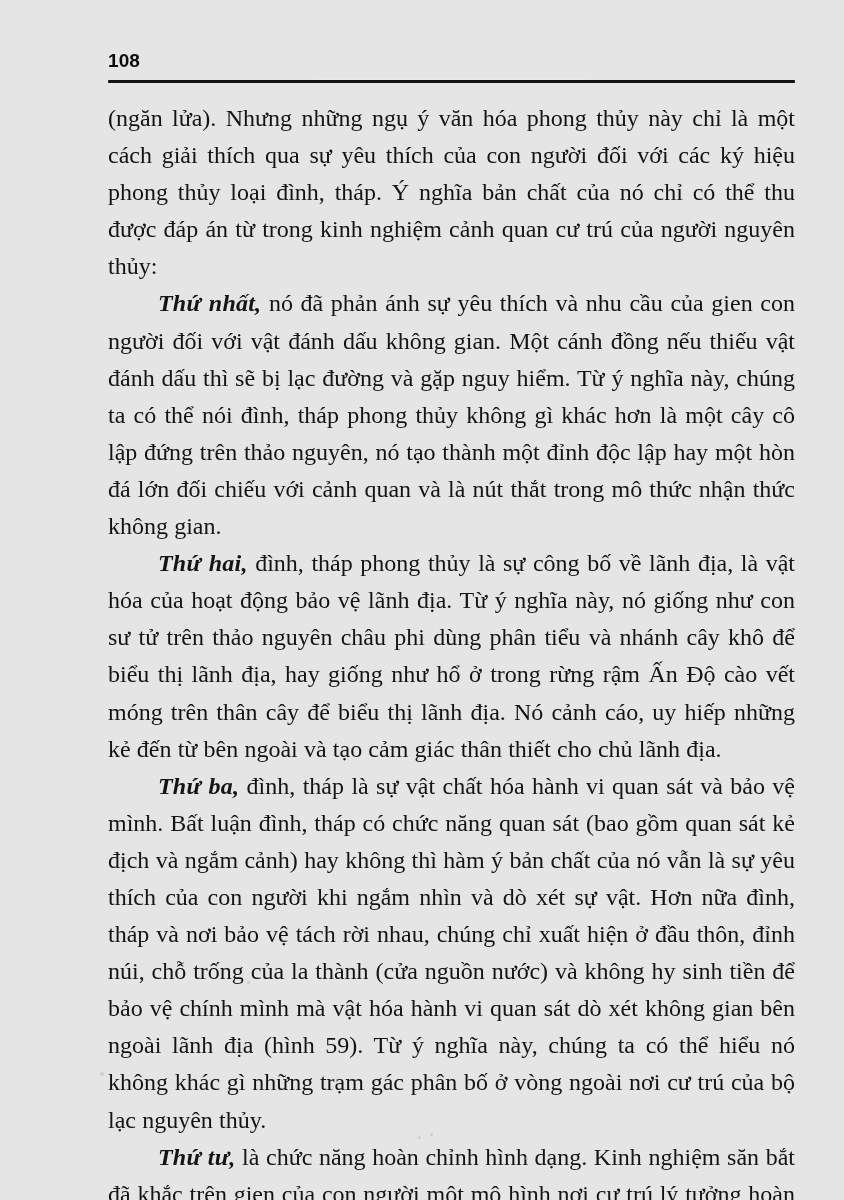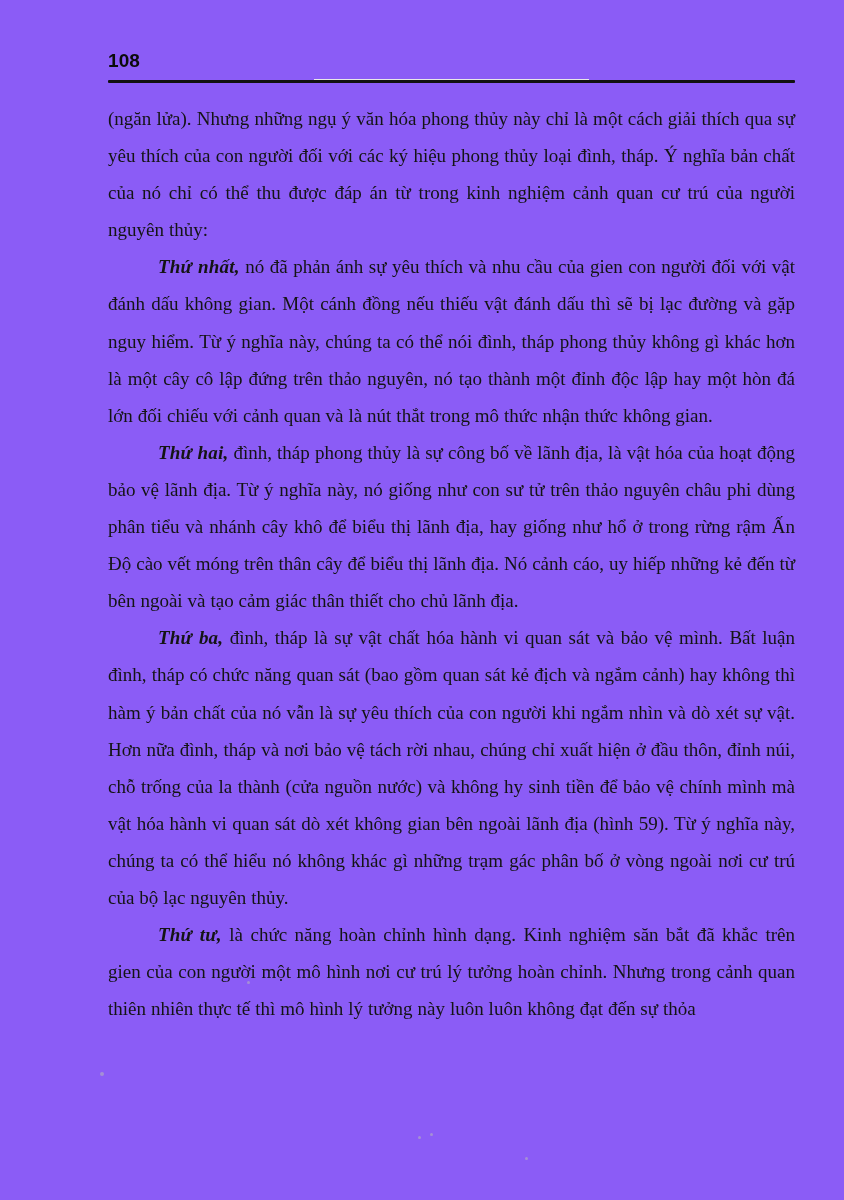--- a/index.html
+++ b/index.html
@@ -14,21 +14,21 @@
     overflow: hidden;
     font-family: "Liberation Serif", "DejaVu Serif", serif;
     color: #111111;
   }
 
   .page {
     position: absolute;
     left: 0; top: 0;
     width: 844px;
     height: 1200px;
-    background: #8b5cf6;
+    background: #e5e5e5;
   }
 
   
   .runhead {
     position: absolute;
     left: 108px;
     top: 50px;
     width: 690px;
     height: 30px;
     display: flex;
@@ -71,21 +71,21 @@
   
   .textblock {
     position: absolute;
     left: 108px;
     top: 100px;
     width: 687px;
   }
 
   p.para {
     margin: 0;
-    font-size: 19px;
+    font-size: 24px;
     line-height: 37.1px;
     text-align: justify;
     text-justify: inter-word;
     word-spacing: 0.2px;
     color: #141414;
   }
   p.indent {
     text-indent: 50px;
   }
   p.para.last {

